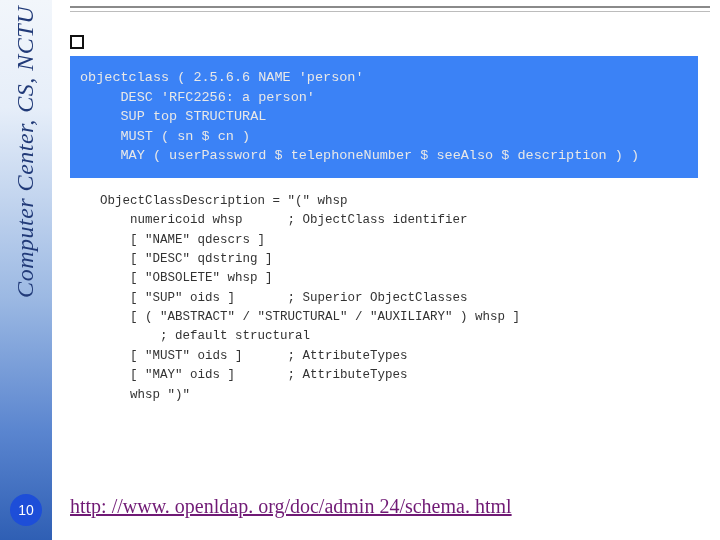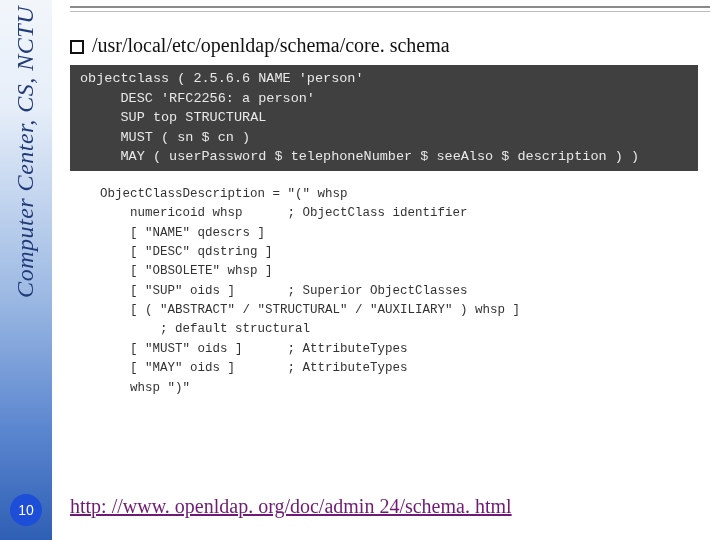--- a/index.html
+++ b/index.html
@@ -39,23 +39,23 @@
   .hr2 { border: none; border-top: 1px solid #bcbcbc; margin-top: 3px; }
   .bullet-row {
     margin-top: 22px; font-size: 20px; color: #111;
     display: flex; align-items: center; gap: 8px;
   }
   .bullet-box {
     width: 14px; height: 14px; border: 2px solid #111; display: inline-block;
     position: relative; top: 1px; flex: 0 0 auto;
   }
   .codeblock1 {
-    margin-top: 8px; background: #404040; color: #e8e8e8;
+    margin-top: 8px; background: #3b82f6; color: #e8e8e8;
     font-family: "Courier New", monospace; font-size: 13.5px;
-    padding: 4px 10px; line-height: 1.45; white-space: pre;
+    padding: 12px 10px; line-height: 1.45; white-space: pre;
     width: 628px;
   }
   .codeblock2 {
     margin-top: 14px; color: #333;
     font-family: "Courier New", monospace; font-size: 12.5px;
     line-height: 1.55; white-space: pre;
     padding-left: 30px;
   }
   .footer-link {
     position: absolute; bottom: 22px; left: 0;
@@ -75,21 +75,20 @@
   <div class="page-num">
     <span>10</span>
   </div>
 
   <div class="content">
     <hr class="hr1">
     <hr class="hr2">
 
     <div class="bullet-row">
       <span class="bullet-box"></span>
-      <span>/usr/local/etc/openldap/schema/core. schema</span>
     </div>
 
     <div class="codeblock1">objectclass ( 2.5.6.6 NAME 'person'
      DESC 'RFC2256: a person'
      SUP top STRUCTURAL
      MUST ( sn $ cn )
      MAY ( userPassword $ telephoneNumber $ seeAlso $ description ) )</div>
 
     <div class="codeblock2">ObjectClassDescription = "(" whsp
     numericoid whsp      ; ObjectClass identifier

